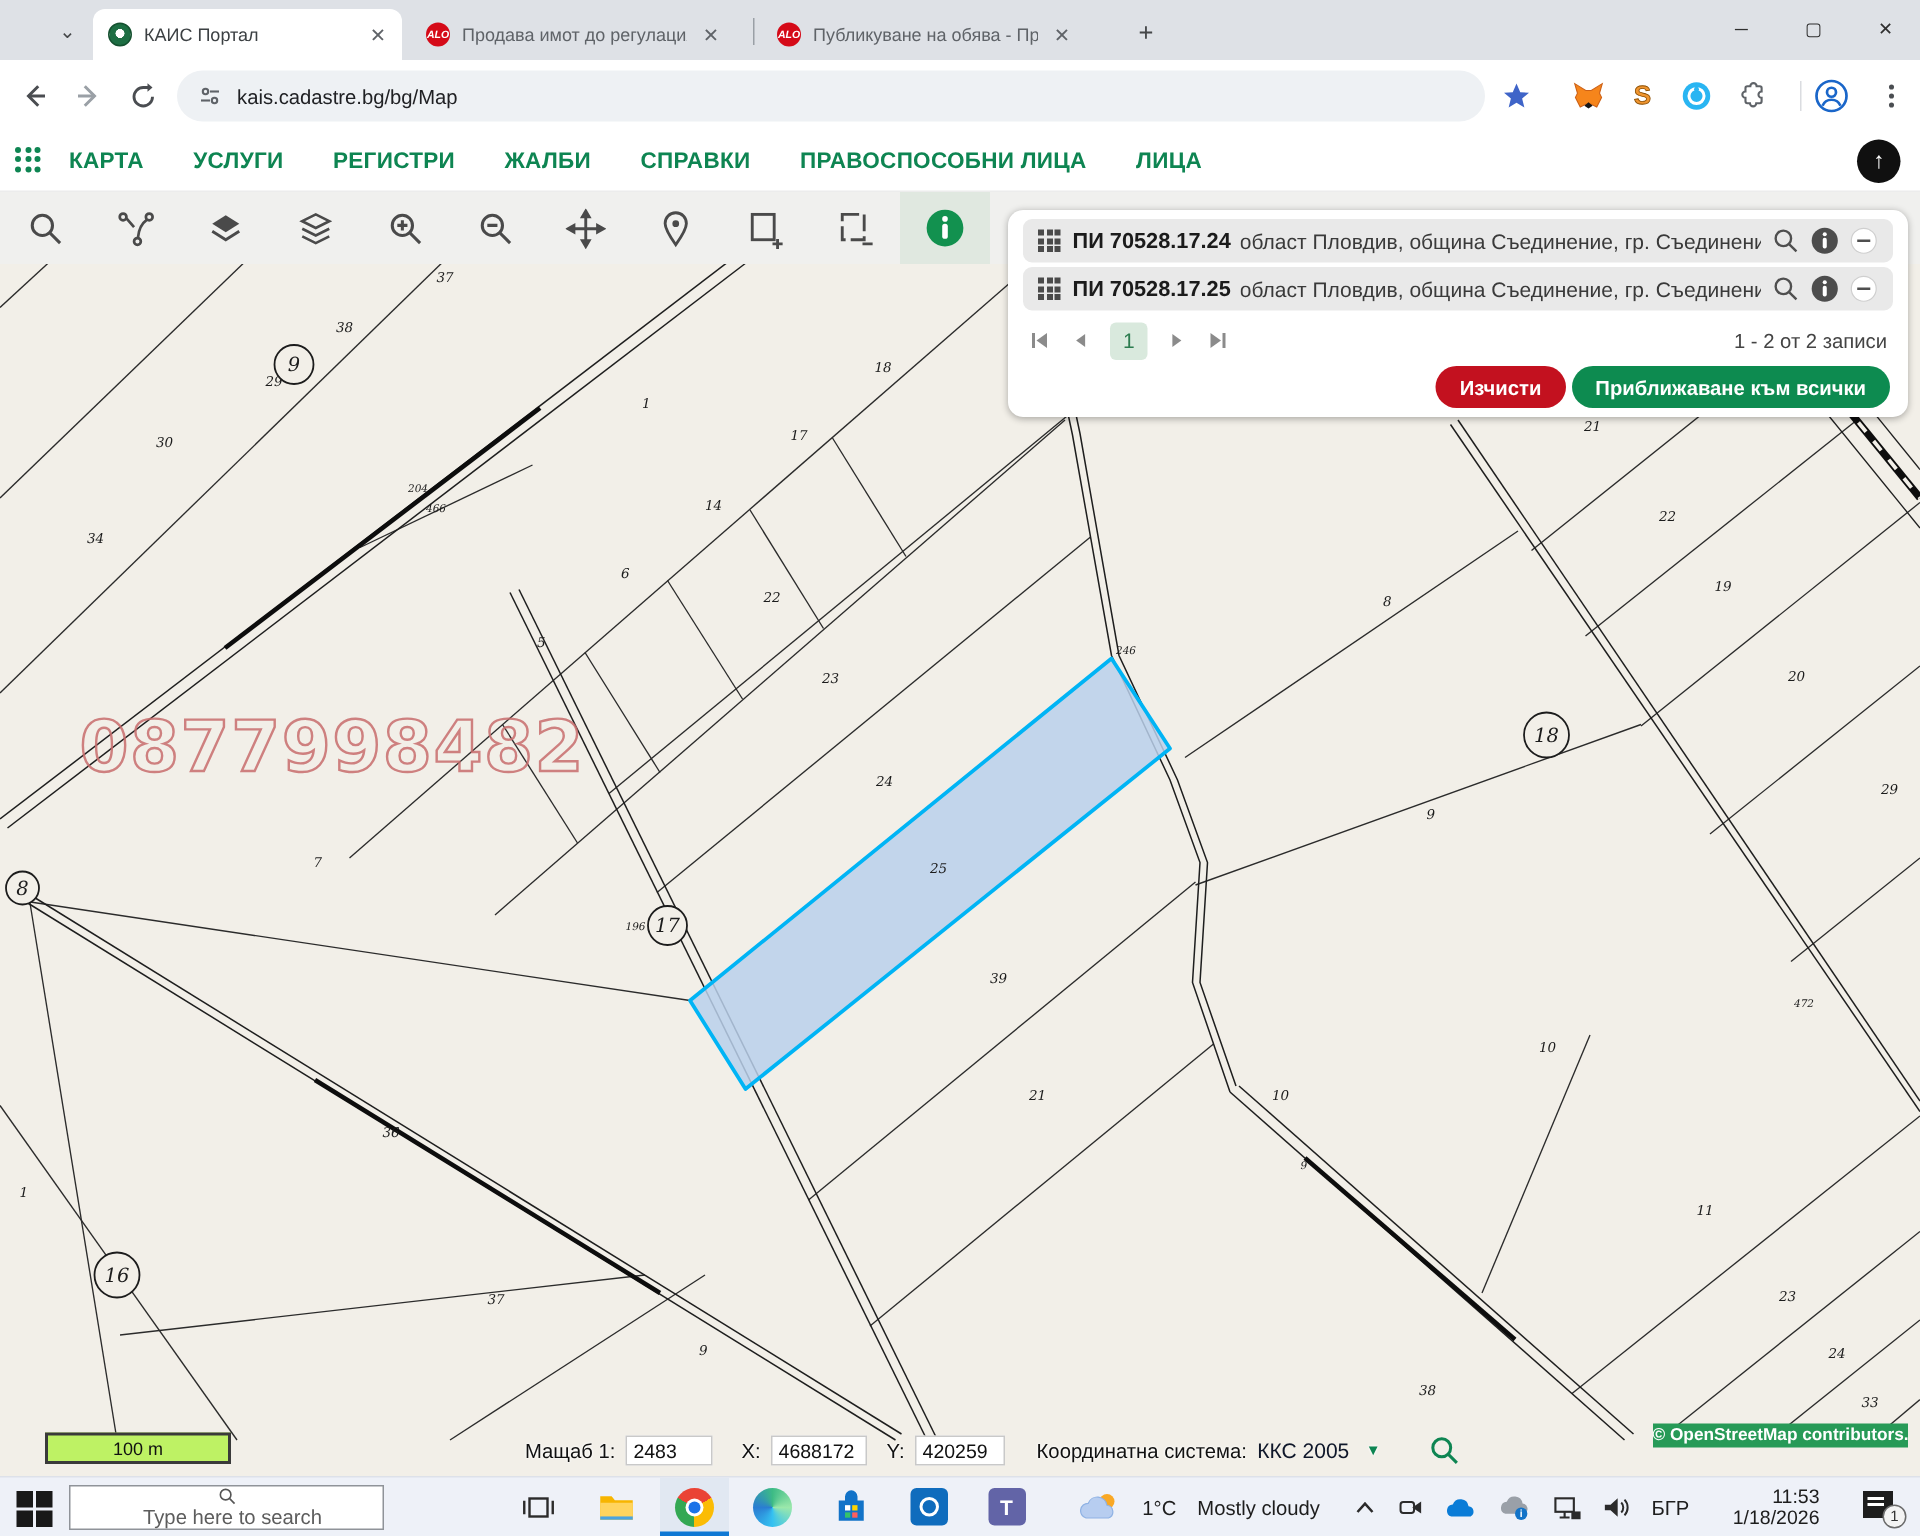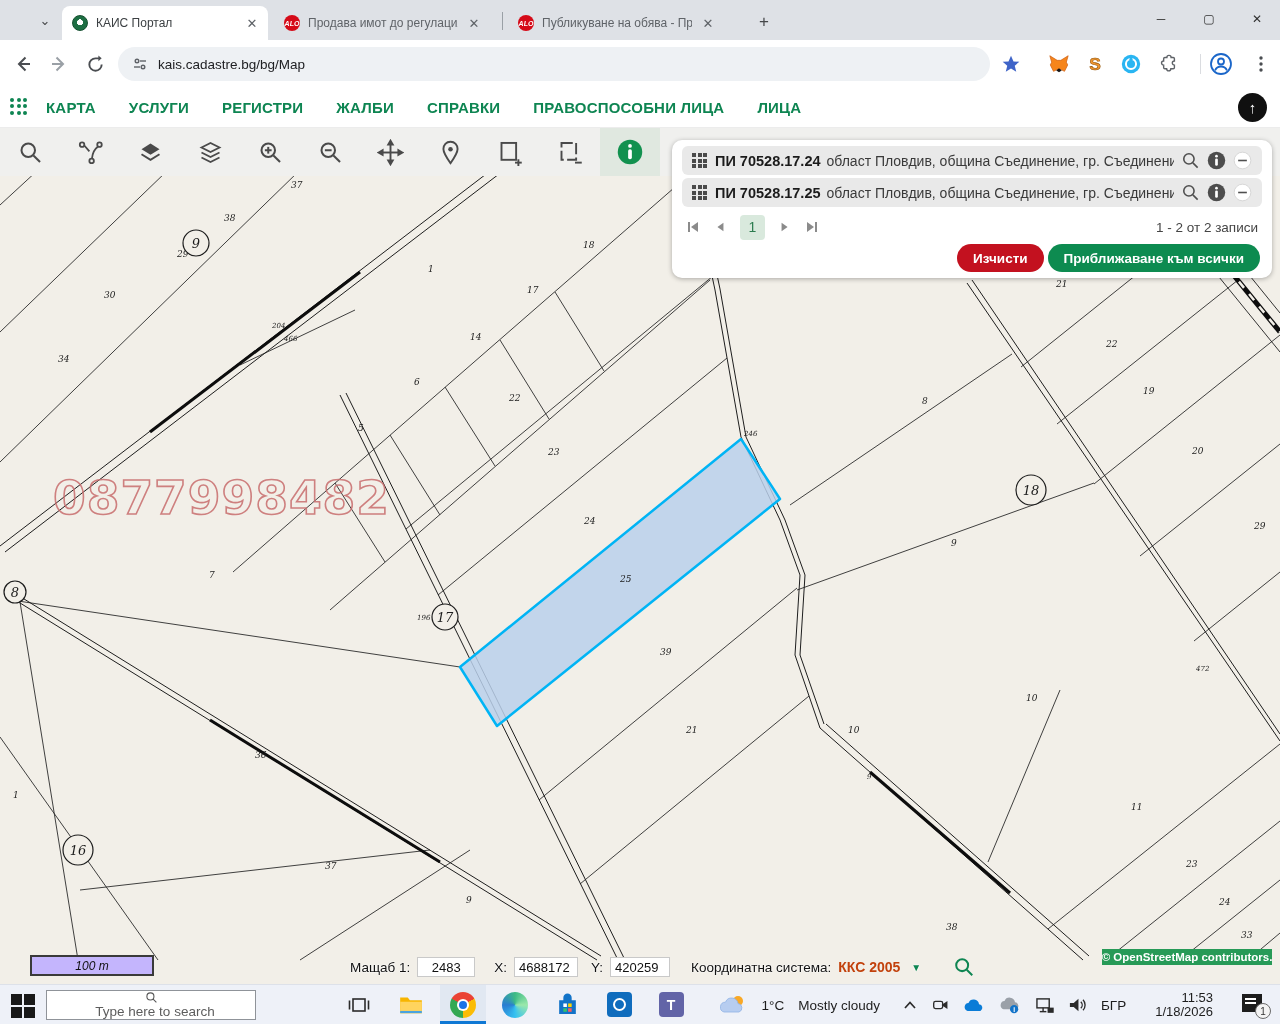--- a/index.html
+++ b/index.html
@@ -59,24 +59,24 @@
   .pagrow { position:absolute; left:14px; top:74px; width:572px; height:26px; display:flex; align-items:center; }
   .pgbtn { margin-right:14px; display:flex; align-items:center; }
   .pgnum { width:25px; height:25px; background:#d9e9dd; color:#2c7c4f; border-radius:4px; display:flex; align-items:center; justify-content:center; font-size:14px; margin-right:14px; }
   .pagsummary { margin-left:auto; font-size:13.5px; color:#444; }
   .btnrow { position:absolute; right:12px; top:104px; display:flex; gap:4px; }
   .pillbtn { height:28px; border-radius:15px; border:none; color:#fff; font-weight:bold; font-size:13.5px; padding:0 16px; display:flex; align-items:center; }
   .pillbtn.red { background:#c3111f; }
   .pillbtn.green { background:#0d8b50; }
 
   
-  .scalebar { position:absolute; left:30px; top:827px; width:124px; height:21px; background:#c4b5fd; border:2px solid #3a3a3a; font-size:12px; color:#111; display:flex; align-items:center; justify-content:center;font-style:italic; }
+  .scalebar { position:absolute; left:30px; top:827px; width:124px; height:21px; background:#bef264; border:2px solid #3a3a3a; font-size:12px; color:#111; display:flex; align-items:center; justify-content:center; }
   .statusrow { position:absolute; left:350px; top:828px; height:22px; display:flex; align-items:center; gap:7px; font-size:13.5px; color:#111; text-shadow:0 0 2px #fff,0 0 2px #fff; }
   .statusrow input { height:20px; border:1px solid #c9c9c9; background:#fff; font-size:13px; padding:0 4px; color:#111; }
-  .crsval { color:#c2410c; font-weight:bold; font-size:14px; text-shadow:none; }
+  .crsval { color:#0f172a; font-weight:normal; font-size:14px; text-shadow:none; }
   .crscaret { color:#0e8552; font-size:10px; margin-left:4px; }
   .osmattr { position:absolute; left:1102px; top:821px; width:170px; height:16px; background:#279a57; color:#fff; font-weight:bold; font-size:11.5px; display:flex; align-items:center; justify-content:center; white-space:nowrap; }
 
   
   .taskbar { position:absolute; left:0; top:984px; width:1280px; height:40px; background:#eef1f8; border-top:1px solid #dde1e9; }
   .startbtn { position:absolute; left:10px; top:8px; width:26px; height:26px; display:grid; grid-template-columns:11px 11px; grid-template-rows:11px 11px; gap:2px; padding:1px; }
   .startbtn i { background:#191919; }
   .tsearch { position:absolute; left:46px; top:5px; width:210px; height:30px; background:#fff; border:1px solid #8f9399; display:flex; align-items:center; padding:0 9px;flex-direction:column; }
   .tsearch span { color:#5d5d5d; font-size:13.5px; margin-left:8px; }
   .tbicon { position:absolute; top:0; width:46px; height:39px; display:flex; align-items:center; justify-content:center; }
@@ -530,21 +530,21 @@
       <div class="btnrow">
         <button class="pillbtn red">Изчисти</button>
         <button class="pillbtn green">Приближаване към всички</button>
       </div>
     </div>
 
     <div class="scalebar">100 m</div>
 
     <div class="statusrow">
       <span>Мащаб 1:</span>
-      <input style="width: 58px; text-align: center;" value="2483">
+      <input style="width: 58px;" value="2483">
       <span style="margin-left:12px;">X:</span>
       <input style="width: 64px;" value="4688172">
       <span style="margin-left:6px;">Y:</span>
       <input style="width: 60px;" value="420259">
       <span style="margin-left:14px;">Координатна система:</span>
       <span class="crsval">ККС 2005</span>
       <span class="crscaret">▼</span>
       <span style="width:18px;"></span>
       <svg width="22" height="22" viewBox="0 0 24 24" fill="none" stroke="#0e8552" stroke-width="2.2">
           <circle cx="10" cy="10" r="6.5"></circle>

